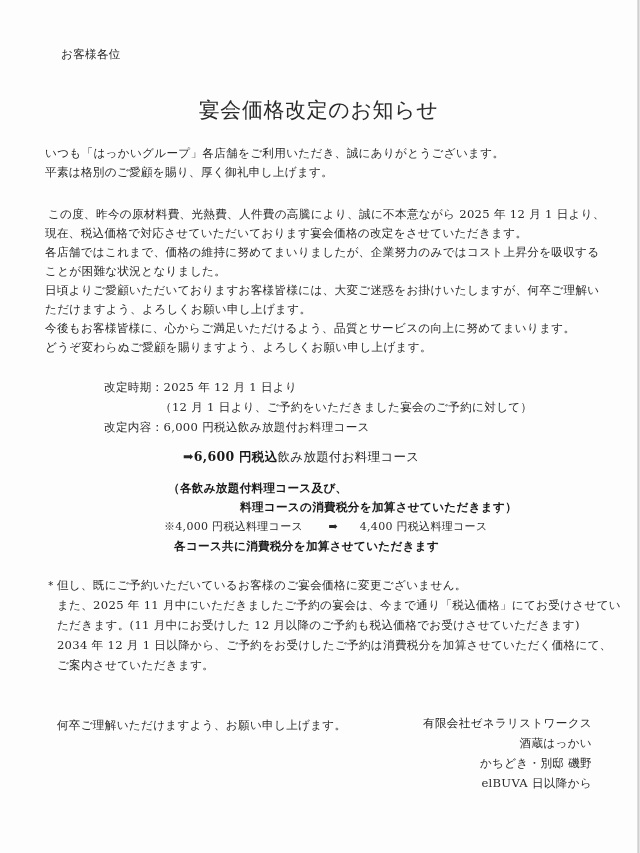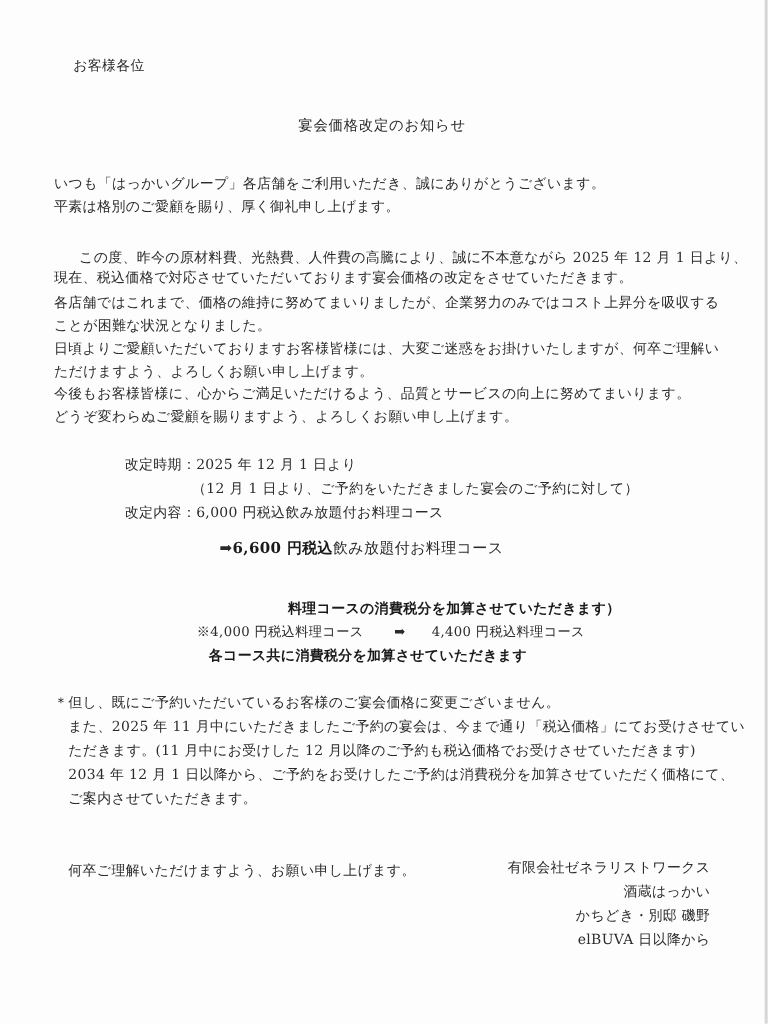--- a/index.html
+++ b/index.html
@@ -33,60 +33,61 @@
     font-size: 11.6px;
     line-height: 14px;
     white-space: nowrap;
     letter-spacing: 0.3px;
   }
   .title {
     position: absolute;
     left: 0; width: 637px;
     top: 96px;
     text-align: center;
-    font-size: 12px;
+    font-size: 21px;
     letter-spacing: 0.6px;
   }
   .bold { font-weight: bold; color: #1a1a1a; }
   .sig { right: 45px; }
   .arrow { font-weight: bold; }
 </style>
 </head>
 <body>
 
 <div class="page">
 
   <div class="line" style="left:45px; top:47px;margin-left:16px;">お客様各位</div>
 
   <div class="title">宴会価格改定のお知らせ</div>
 
   <div class="line" style="left:45px; top:146px;">いつも「はっかいグループ」各店舗をご利用いただき、誠にありがとうございます。</div>
   <div class="line" style="left:45px; top:165px;">平素は格別のご愛顧を賜り、厚く御礼申し上げます。</div>
 
-  <div class="line" style="left:54px; top:207px;">　この度、昨今の原材料費、光熱費、人件費の高騰により、誠に不本意ながら 2025 年 12 月 1 日より、</div>
-  <div class="line" style="left:45px; top:226px;font-family:Liberation Mono, monospace;">現在、税込価格で対応させていただいております宴会価格の改定をさせていただきます。</div>
+  <div class="line" style="left:36px; top:207px;">　この度、昨今の原材料費、光熱費、人件費の高騰により、誠に不本意ながら 2025 年 12 月 1 日より、</div>
+  <div class="line" style="left:45px; top:226px;">現在、税込価格で対応させていただいております宴会価格の改定をさせていただきます。</div>
   <div class="line" style="left:45px; top:245px;">各店舗ではこれまで、価格の維持に努めてまいりましたが、企業努力のみではコスト上昇分を吸収する</div>
   <div class="line" style="left:45px; top:264px;">ことが困難な状況となりました。</div>
   <div class="line" style="left:45px; top:283px;">日頃よりご愛顧いただいておりますお客様皆様には、大変ご迷惑をお掛けいたしますが、何卒ご理解い</div>
   <div class="line" style="left:45px; top:302px;">ただけますよう、よろしくお願い申し上げます。</div>
   <div class="line" style="left:45px; top:321px;">今後もお客様皆様に、心からご満足いただけるよう、品質とサービスの向上に努めてまいります。</div>
   <div class="line" style="left:45px; top:340px;">どうぞ変わらぬご愛顧を賜りますよう、よろしくお願い申し上げます。</div>
 
   <div class="line" style="left:104px; top:380px;">
     <span>改定時期：</span><span>2025 年 12 月 1 日より</span>
   </div>
   <div class="line" style="left:160px; top:400px;">（12 月 1 日より、ご予約をいただきました宴会のご予約に対して）</div>
   <div class="line" style="left:104px; top:420px;">
     <span>改定内容：</span><span>6,000 円税込飲み放題付お料理コース</span>
   </div>
 
   <div class="line" style="left:183px; top:450px; font-size:12.5px;">
     <span class="arrow">➡</span><span class="bold">6,600 円税込</span><span>飲み放題付お料理コース</span>
   </div>
 
+  <div class="line bold" style="left:168px; top:481px;">（各飲み放題付料理コース及び、</div>
   <div class="line bold" style="left:240px; top:500px;">料理コースの消費税分を加算させていただきます）</div>
 
   <div class="line" style="left:164px; top:520px; font-size:11px;">
     <span>※4,000 円税込料理コース</span>
     <span style="display:inline-block; width:18px;"></span>
     <span class="arrow">➡</span>
     <span style="display:inline-block; width:14px;"></span>
     <span>4,400 円税込料理コース</span>
   </div>
 

